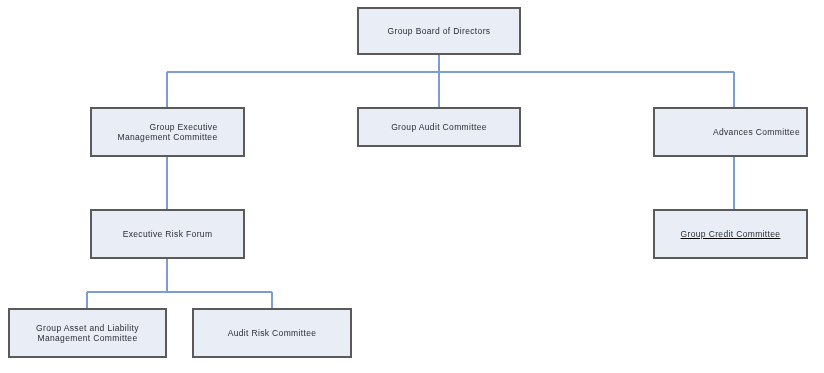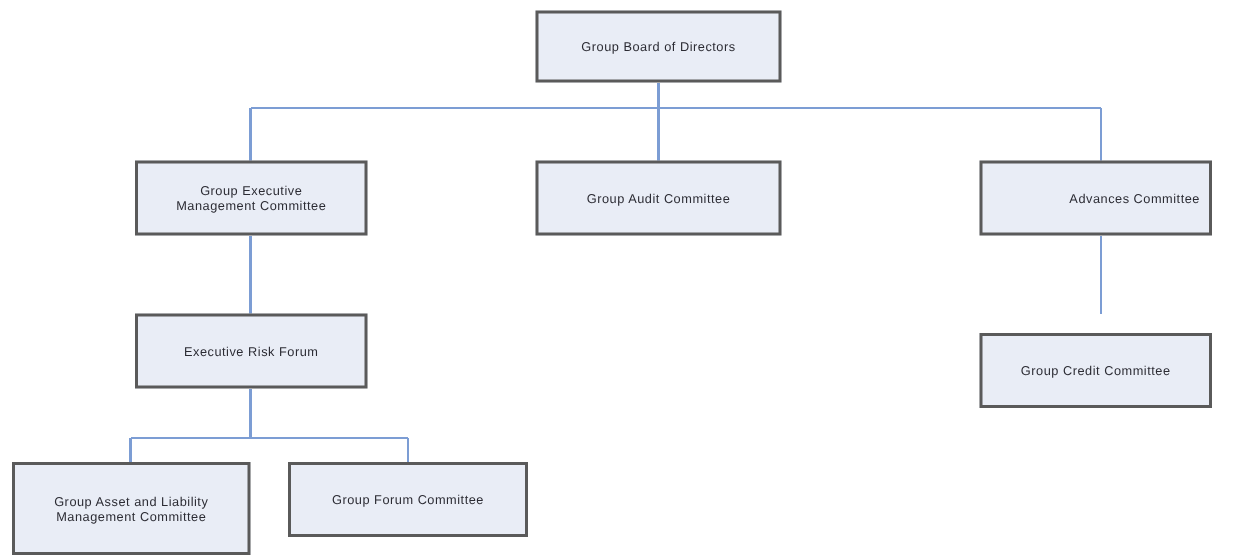--- a/index.html
+++ b/index.html
@@ -72,43 +72,43 @@
       <path d="M87,292 L272,292"></path>
       <path d="M87,292 L87,308"></path>
       <path d="M272,292 L272,308"></path>
     </g>
   </svg>
 
   <div class="node-box" style="left:357px; top:7px; width:164px; height:48px;">
     <span class="node-label">Group Board of Directors</span>
   </div>
 
-  <div class="node-box" style="left:90px; top:107px; width:155px; height:50px;">
+  <div class="node-box" style="left:90px; top:107px; width:155px; height:50px;text-align:right;">
     <span class="node-label two-line">Group Executive
 Management Committee</span>
   </div>
 
-  <div class="node-box" style="left:357px; top:107px; width:164px; height:50px;">
+  <div class="node-box" style="left:357px; top:107px; width:164px; height:40px;">
     <span class="node-label">Group Audit Committee</span>
   </div>
 
   <div class="node-box" style="left:653px; top:107px; width:155px; height:50px;justify-content:flex-end;">
     <span class="node-label">Advances Committee</span>
   </div>
 
   <div class="node-box" style="left:90px; top:209px; width:155px; height:50px;text-align:right;">
     <span class="node-label">Executive Risk Forum</span>
   </div>
 
-  <div class="node-box" style="left:653px; top:222px; width:155px; height:50px;">
+  <div class="node-box" style="left:653px; top:209px; width:155px; height:50px;text-decoration:underline;">
     <span class="node-label">Group Credit Committee</span>
   </div>
 
-  <div class="node-box" style="left:8px; top:308px; width:159px; height:62px;">
+  <div class="node-box" style="left:8px; top:308px; width:159px; height:50px;">
     <span class="node-label two-line">Group Asset and Liability
 Management Committee</span>
   </div>
 
   <div class="node-box" style="left:192px; top:308px; width:160px; height:50px;">
-    <span class="node-label">Group Forum Committee</span>
+    <span class="node-label">Audit Risk Committee</span>
   </div>
 
 </div>
 
 </body></html>

